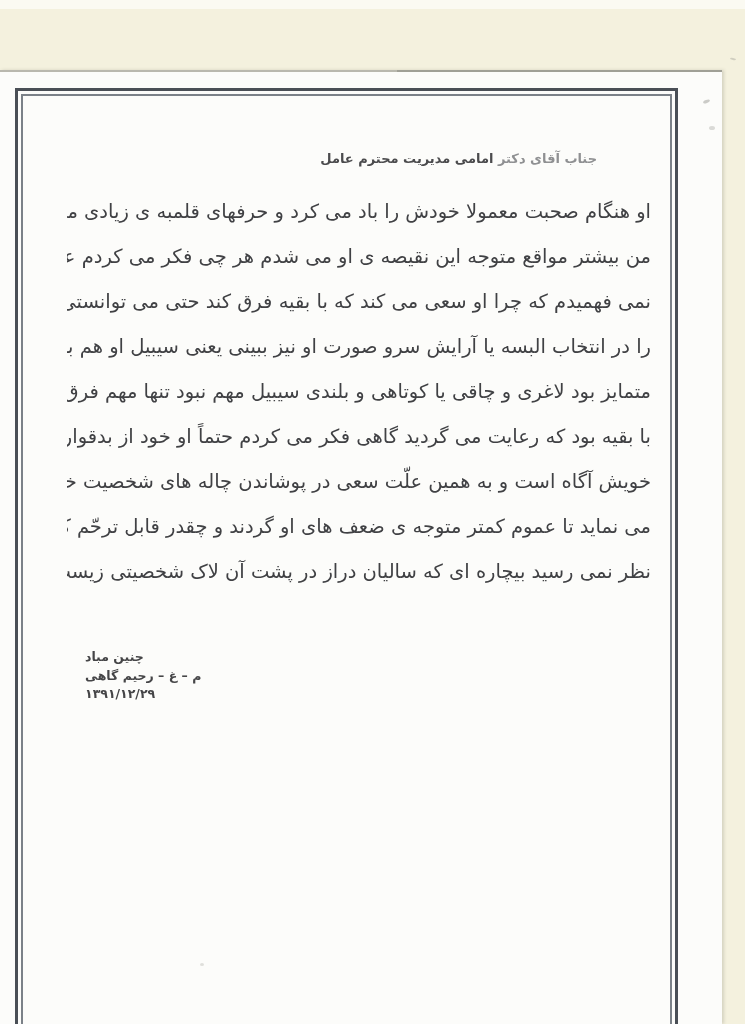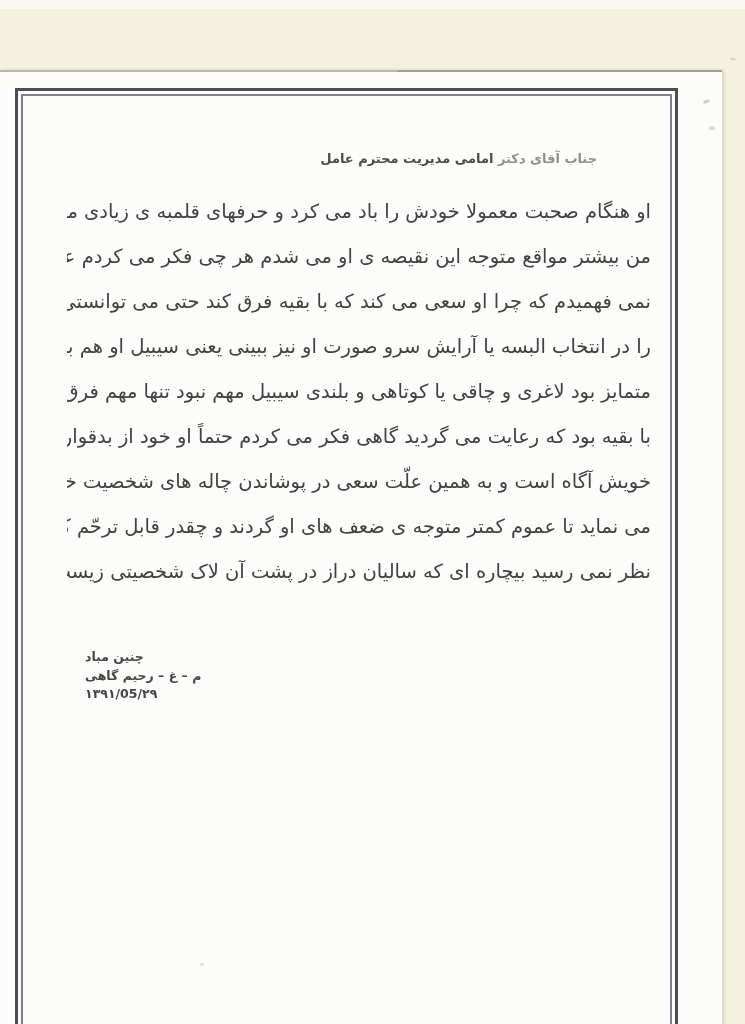--- a/index.html
+++ b/index.html
@@ -138,21 +138,21 @@
     <div class="body-line">متمایز بود لاغری و چاقی یا کوتاهی و بلندی سیبیل مهم نبود تنها مهم فرق داشتن</div>
     <div class="body-line">با بقیه بود که رعایت می گردید گاهی فکر می کردم حتماً او خود از بدقوارگی</div>
     <div class="body-line">خویش آگاه است و به همین علّت سعی در پوشاندن چاله های شخصیت خویش</div>
     <div class="body-line">می نماید تا عموم کمتر متوجه ی ضعف های او گردند و چقدر قابل ترحّم که به</div>
     <div class="body-line">نظر نمی رسید بیچاره ای که سالیان دراز در پشت آن لاک شخصیتی زیست بود</div>
   </div>
 
   <div class="signature">
     <div>چنین مباد</div>
     <div>م – غ – رحیم گاهی</div>
-    <div>۱۳۹۱/05/۲۹</div>
+    <div>۱۳۹۱/۱۲/۲۹</div>
   </div>
 
   <div class="speck s1"></div>
   <div class="speck s2"></div>
   <div class="speck s3"></div>
   <div class="speck s4"></div>
   <div class="speck s5"></div>
 
 </div>
 

